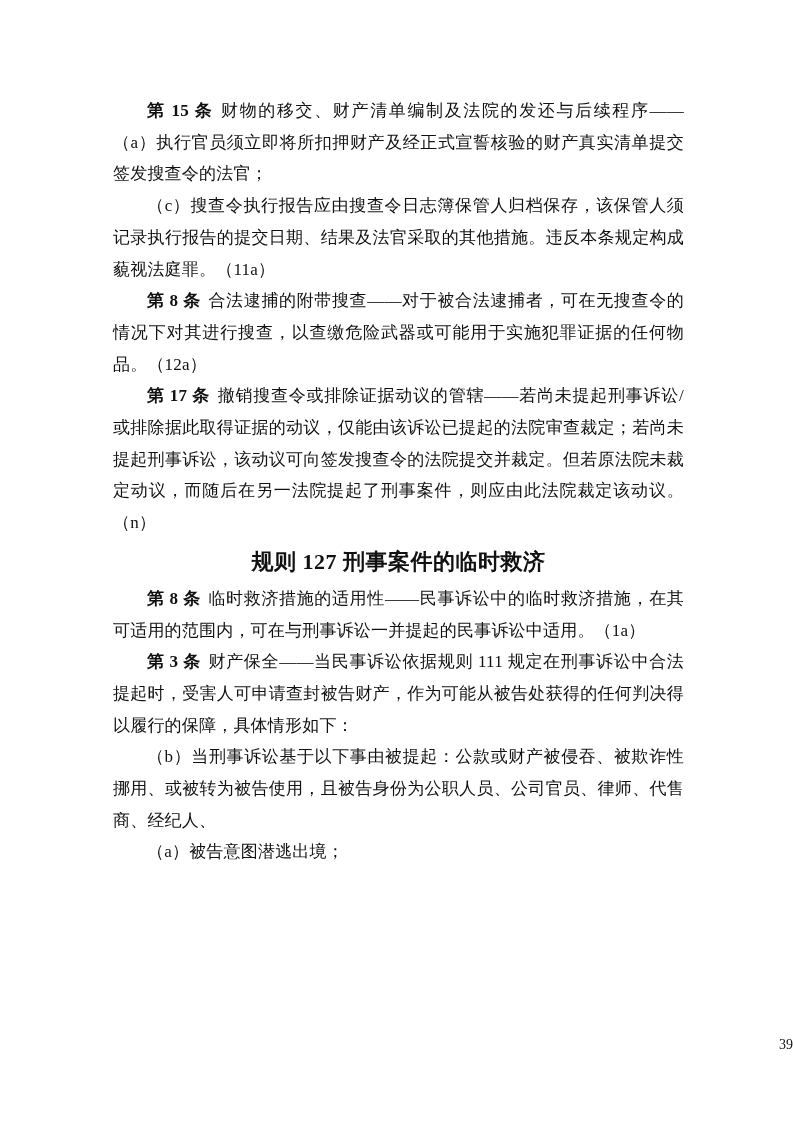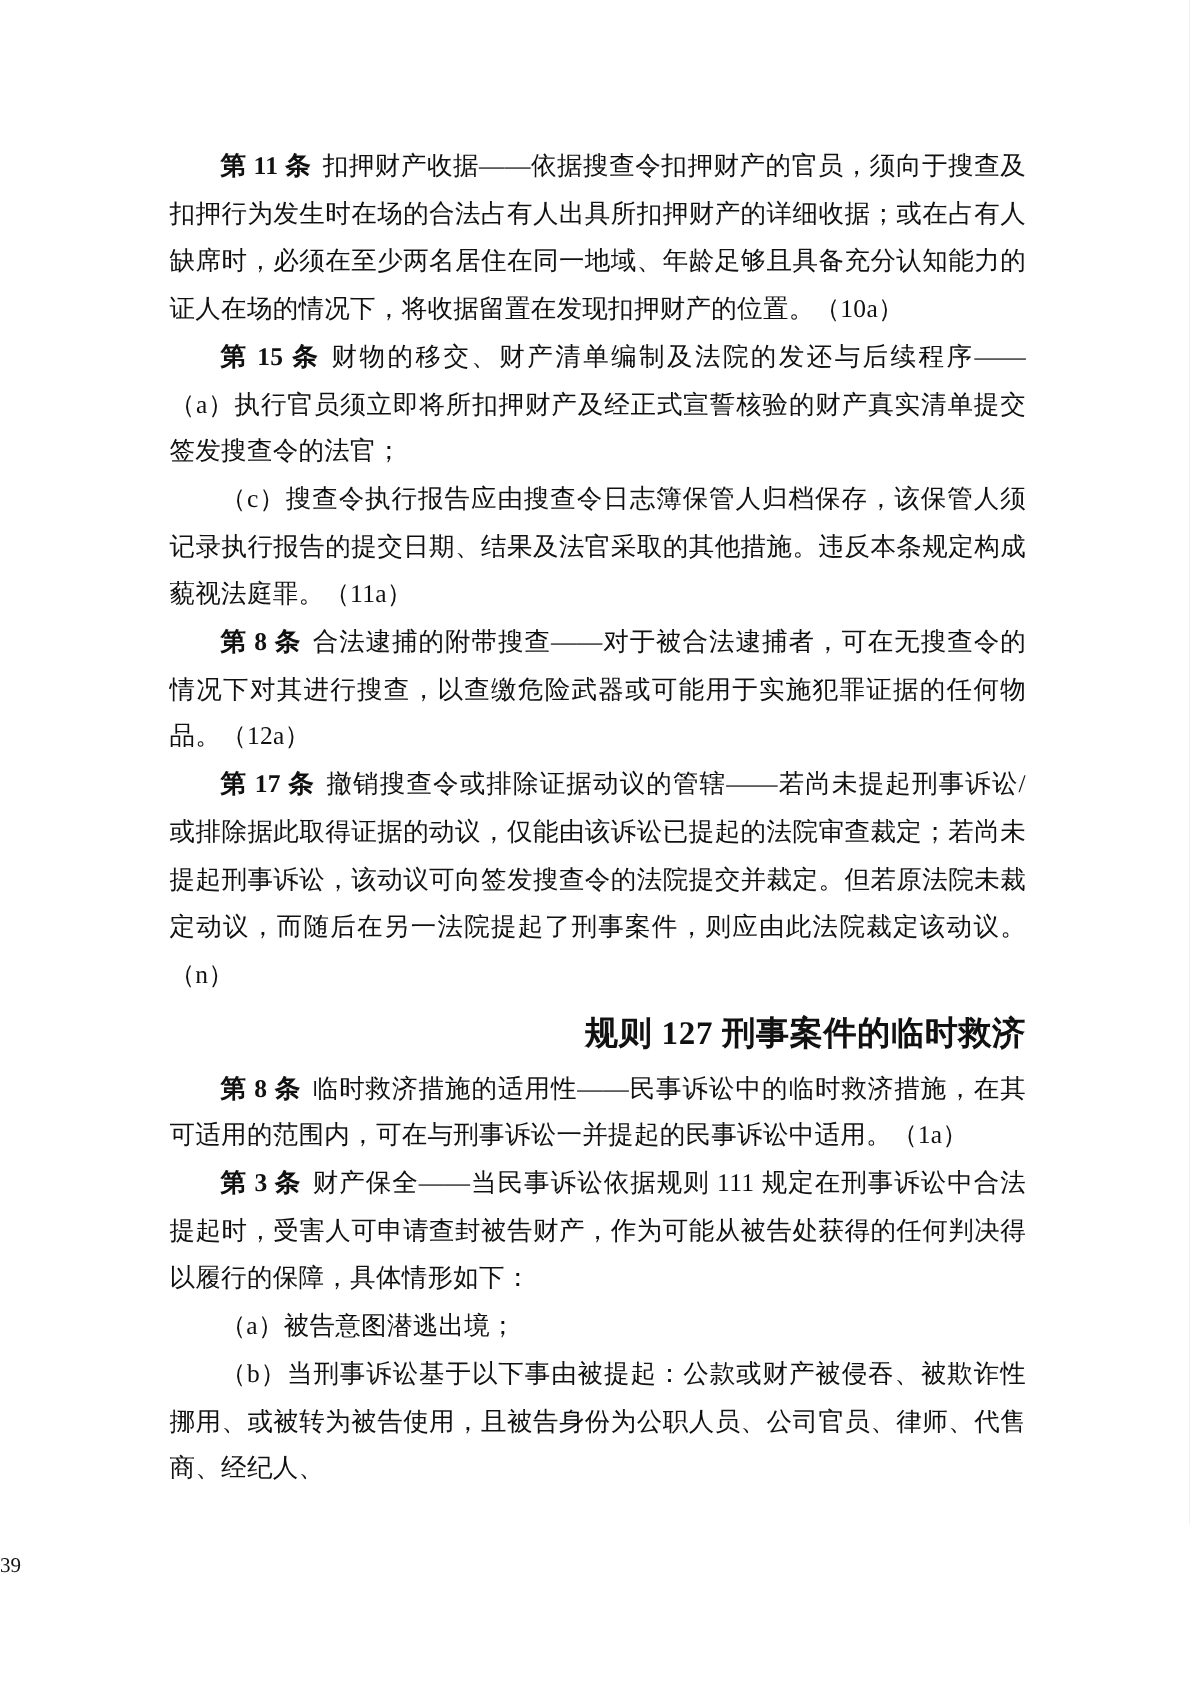--- a/index.html
+++ b/index.html
@@ -35,58 +35,57 @@
     font-weight: bold;
   }
   .para-label:not(:empty) {
     margin-right: 0.45em;
   }
   .section-heading {
     margin: 2px 0 0 0;
     font-size: 22px;
     font-weight: bold;
     line-height: 42px;
-    text-align: right;
+    text-align: center;
     text-indent: 0;
     letter-spacing: 0.5px;
   }
   .page-footer {
     position: absolute;
     top: 1035px;
     left: 0;
     right: 0;
-    text-align: left;
+    text-align: right;
     font-size: 14px;
     line-height: 20px;
     color: #111111;
   }
 </style>
 </head>
 <body>
 
 <div class="page">
   <div class="body-text">
 
-    <p><span class="para-label">第 11 条</span><span>扣押财产收据——依据搜查令扣押财产的官员，须向于搜查及扣押行为发生时在场的合法占有人出具所扣押财产的详细收据；或在占有人缺席时，必须在至少两名居住在同一地域、年龄足够且具备充分认知能力的证人在场的情况下，将收据留置在发现扣押财产的位置。（10a）</span></p>
 
     <p><span class="para-label">第 15 条</span><span>财物的移交、财产清单编制及法院的发还与后续程序——（a）执行官员须立即将所扣押财产及经正式宣誓核验的财产真实清单提交签发搜查令的法官；</span></p>
 
 
     <p><span class="para-label"></span><span>（c）搜查令执行报告应由搜查令日志簿保管人归档保存，该保管人须记录执行报告的提交日期、结果及法官采取的其他措施。违反本条规定构成藐视法庭罪。（11a）</span></p>
 
     <p><span class="para-label">第 8 条</span><span>合法逮捕的附带搜查——对于被合法逮捕者，可在无搜查令的情况下对其进行搜查，以查缴危险武器或可能用于实施犯罪证据的任何物品。（12a）</span></p>
 
     <p><span class="para-label">第 17 条</span><span>撤销搜查令或排除证据动议的管辖——若尚未提起刑事诉讼/或排除据此取得证据的动议，仅能由该诉讼已提起的法院审查裁定；若尚未提起刑事诉讼，该动议可向签发搜查令的法院提交并裁定。但若原法院未裁定动议，而随后在另一法院提起了刑事案件，则应由此法院裁定该动议。（n）</span></p>
 
     <h1 class="section-heading">规则 127 刑事案件的临时救济</h1>
 
     <p><span class="para-label">第 8 条</span><span>临时救济措施的适用性——民事诉讼中的临时救济措施，在其可适用的范围内，可在与刑事诉讼一并提起的民事诉讼中适用。（1a）</span></p>
 
     <p><span class="para-label">第 3 条</span><span>财产保全——当民事诉讼依据规则 111 规定在刑事诉讼中合法提起时，受害人可申请查封被告财产，作为可能从被告处获得的任何判决得以履行的保障，具体情形如下：</span></p>
 
+    <p><span class="para-label"></span><span>（b）当刑事诉讼基于以下事由被提起：公款或财产被侵吞、被欺诈性挪用、或被转为被告使用，且被告身份为公职人员、公司官员、律师、代售商、经纪人、</span></p>
+
     <p><span class="para-label"></span><span>（a）被告意图潜逃出境；</span></p>
-
-    <p><span class="para-label"></span><span>（b）当刑事诉讼基于以下事由被提起：公款或财产被侵吞、被欺诈性挪用、或被转为被告使用，且被告身份为公职人员、公司官员、律师、代售商、经纪人、</span></p>
 
   </div>
 
   <div class="page-footer">39</div>
 </div>
 
 </body></html>

